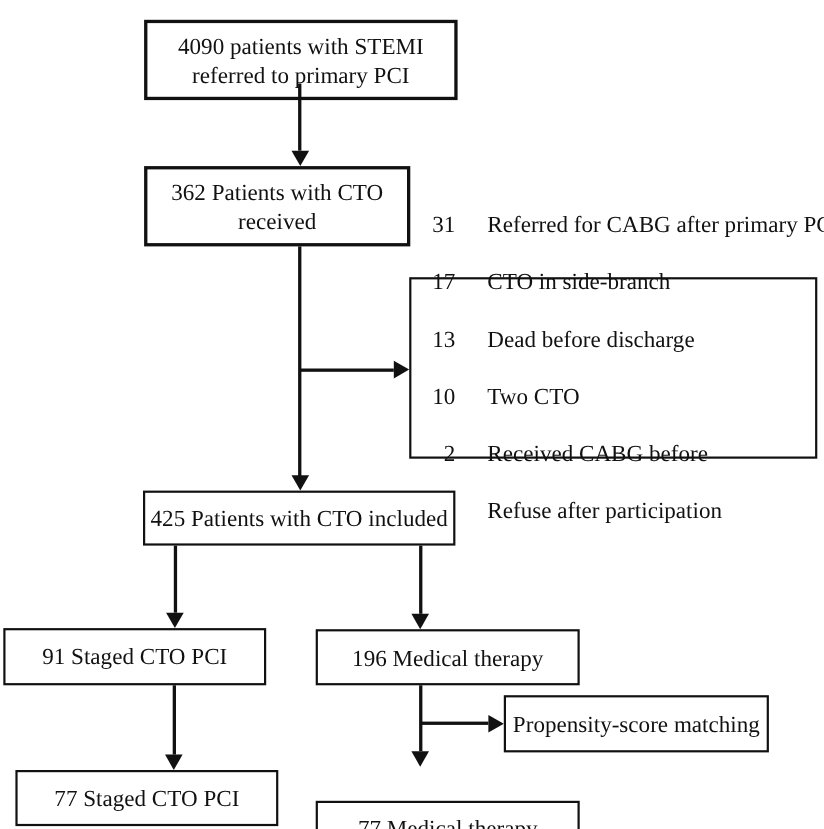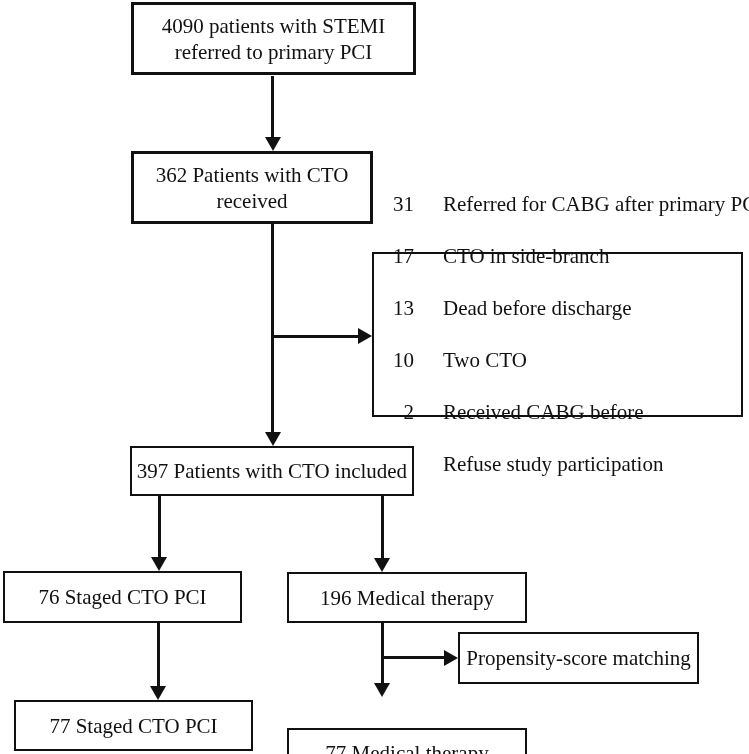--- a/index.html
+++ b/index.html
@@ -33,21 +33,21 @@
     position:absolute; width:0; height:0;
     border-top:8px solid transparent; border-bottom:8px solid transparent;
     border-left:14px solid #111111;
   }
 </style>
 </head>
 <body>
 
 <div class="canvas">
 
-  <div class="box thick" style="left:131px; top:2px; width:285px; height:73px;">
+  <div class="box thick" style="left:131px; top:18px; width:285px; height:73px;">
     <span>4090 patients with STEMI</span>
     <span>referred to primary PCI</span>
   </div>
 
   <div class="vline" style="left:271px; top:76px; height:61px;"></div>
   <div class="head-down" style="left:265px; top:137px;"></div>
 
   <div class="box thick" style="left:131px; top:151px; width:242px; height:73px;">
     <span>362 Patients with CTO received</span>
   </div>
@@ -73,35 +73,35 @@
     <div class="ex-row">
       <span class="ex-num">10</span>
       <span class="ex-label">Two CTO</span>
     </div>
     <div class="ex-row">
       <span class="ex-num">2</span>
       <span class="ex-label">Received CABG before</span>
     </div>
     <div class="ex-row">
       <span class="ex-num">2</span>
-      <span class="ex-label">Refuse study participation</span>
+      <span class="ex-label">Refuse after participation</span>
     </div>
   </div>
 
   <div class="box" style="left:130px; top:446px; width:284px; height:50px;">
-    <span>397 Patients with CTO included</span>
+    <span>425 Patients with CTO included</span>
   </div>
 
   <div class="vline" style="left:158px; top:496px; height:61px;"></div>
   <div class="head-down" style="left:151px; top:557px;"></div>
   <div class="vline" style="left:381px; top:496px; height:62px;"></div>
   <div class="head-down" style="left:374px; top:558px;"></div>
 
   <div class="box" style="left:3px; top:571px; width:239px; height:52px;">
-    <span>76 Staged CTO PCI</span>
+    <span>91 Staged CTO PCI</span>
   </div>
   <div class="box" style="left:287px; top:572px; width:240px; height:51px;">
     <span>196 Medical therapy</span>
   </div>
 
   <div class="vline" style="left:157px; top:623px; height:63px;"></div>
   <div class="head-down" style="left:150px; top:686px;"></div>
   <div class="vline" style="left:381px; top:623px; height:60px;"></div>
   <div class="head-down" style="left:374px; top:683px;"></div>
   <div class="hline" style="left:382px; top:656px; width:62px;"></div>

